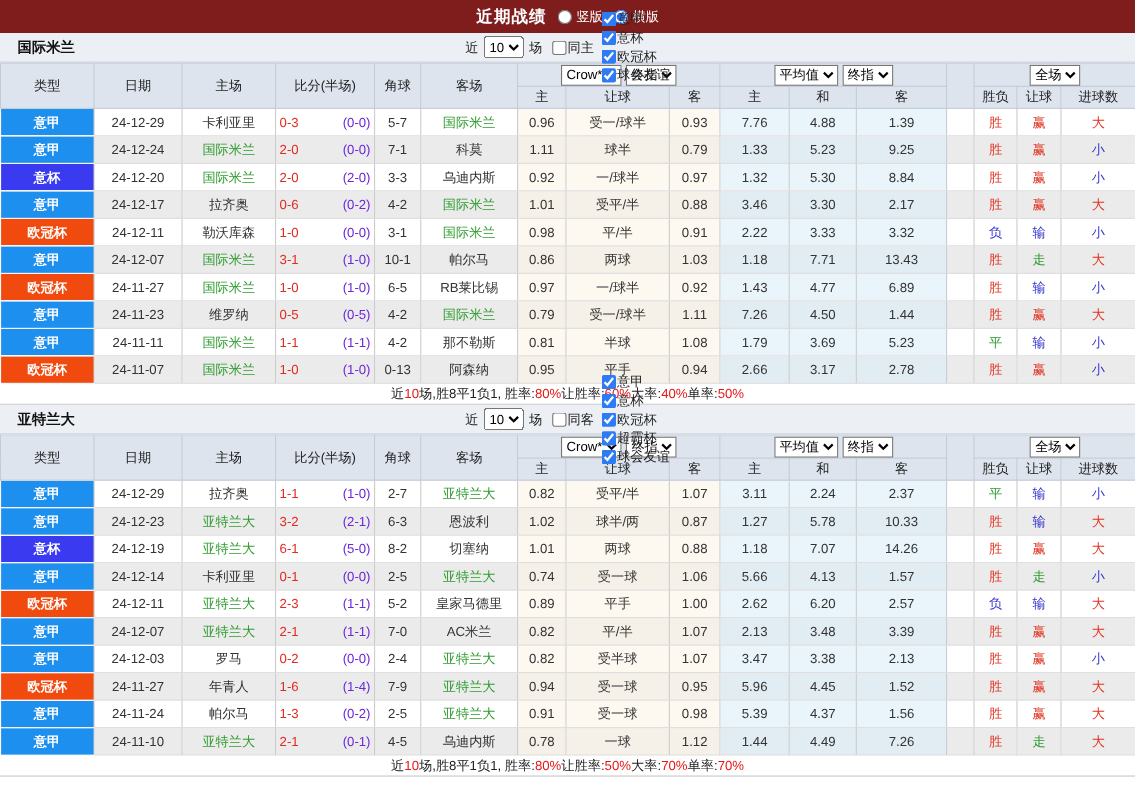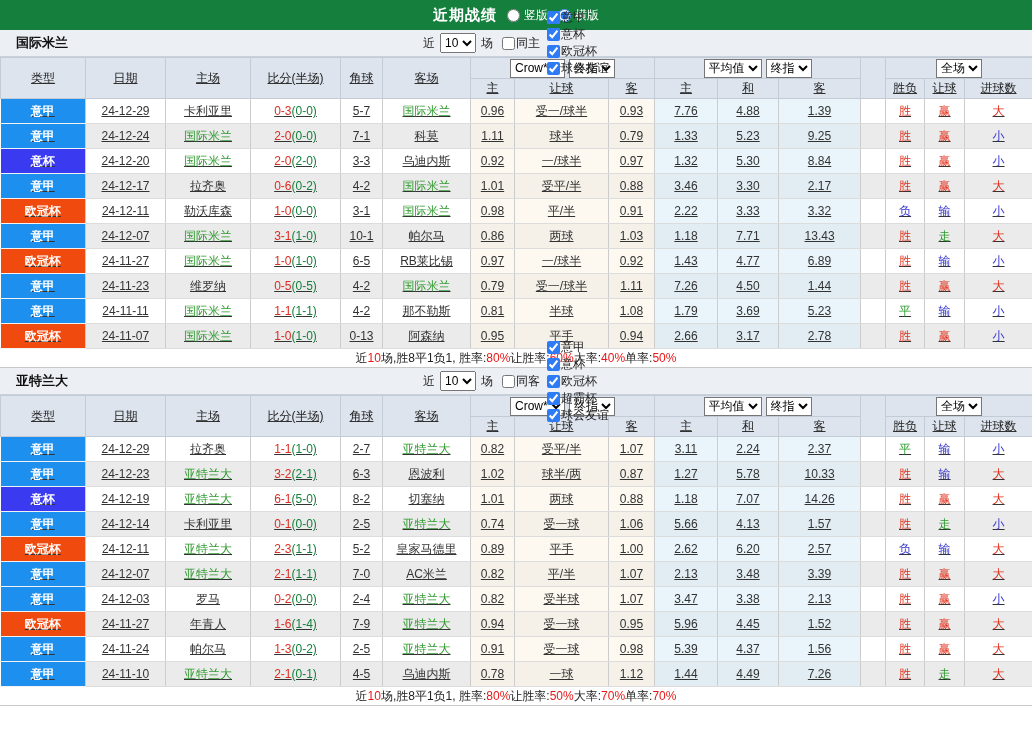--- a/index.html
+++ b/index.html
@@ -25,54 +25,54 @@
     display:flex; align-items:center; position:relative;
   }
   .band .team { position:absolute; left:16px; font-size:13px; font-weight:bold; color:#111; }
   .band .filters { margin:0 auto; display:flex; align-items:center; gap:3px; color:#222; }
   .band select { height:20px; font-size:12px; margin:0 2px; }
   .band input[type=checkbox]{ width:13px; height:13px; accent-color:#2e7bf6; margin-left:6px; }
   .band .lg input[type=checkbox]{ margin-left:4px; }
   .band label{ display:flex; align-items:center; gap:1px; cursor:pointer; }
 
   
-  table { border-collapse:collapse; table-layout:fixed; width:1032px;text-decoration:underline; }
+  table { border-collapse:collapse; table-layout:fixed; width:1032px; }
   th {
     background:#dde4ee; font-weight:normal; color:#222;
     border:1px solid #c3cbd6; text-align:center; font-size:12px;
   }
   tr.hsel th { height:21px; }
   tr.hsub th { height:20px; }
   th select { height:19px; font-size:12px; margin:0 2px; background:#fff; }
   td {
     text-align:center; height:25px; border-right:1px solid #ccc;
     border-bottom:1px solid #dcdcdc; overflow:hidden; white-space:nowrap;
   }
   tr.alt td { background:#ebebeb; }
   td.crow { background:#fdf8f0; }
   tr.alt td.crow { background:#f5f0e8; }
   td.avg { background:#e9f5fa; }
   tr.alt td.avg { background:#e2edf3; }
   td.badge { color:#fff; font-weight:bold; border-bottom:1px solid #f2f2f2; }
   td .ft { color:#e02b20; }
-  td .ht { color:#15803d; }
+  td .ht { color:#6d28d9;padding-left:40px; }
   td.focus-team { color:#2f9b2f; }
 
   .summary {
     height:19px; display:flex; align-items:center; justify-content:center;
     border-bottom:1px solid #c8c8c8; background:#fff; font-size:12px; color:#222;
   }
   .summary .r { color:#e81717; }
 </style>
 </head>
 <body>
 
 <div class="page">
 
-  <div class="topbar" style="background: #15803d;">
+  <div class="topbar" style="background: #7f1d1d;">
     <span class="title">近期战绩</span>
     <label>
       <input type="radio" name="layout" style="">
       <span>竖版</span>
     </label>
     <label>
       <input type="radio" name="layout" checked="" style="">
       <span>横版</span>
     </label>
   </div>

